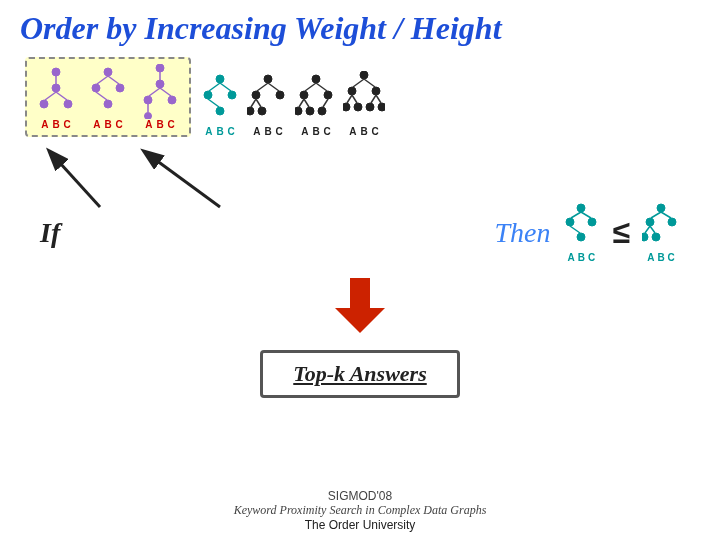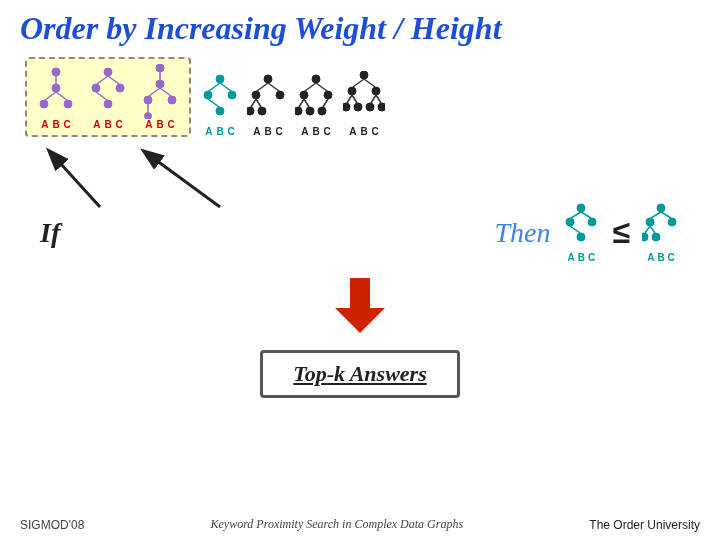--- a/index.html
+++ b/index.html
@@ -78,20 +78,21 @@
     .footer {
       position: absolute;
       bottom: 8px;
       left: 20px;
       right: 20px;
       display: flex;
       justify-content: space-between;
       align-items: center;
       font-size: 12px;
       color: #444;
+      flex-direction: column;
     }
 
     .footer-center {
       font-style: italic;
       color: #444;
       font-size: 12px;
       font-family: Liberation Serif, serif;
     }
 
     .footer-right {

